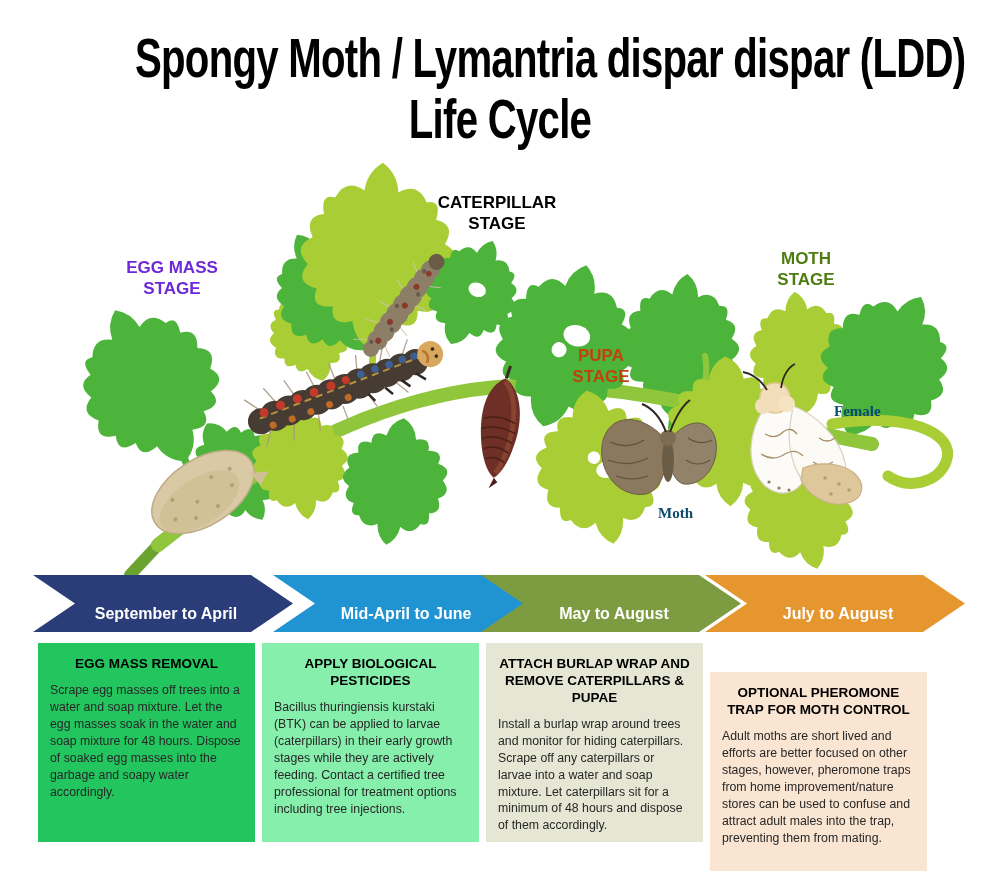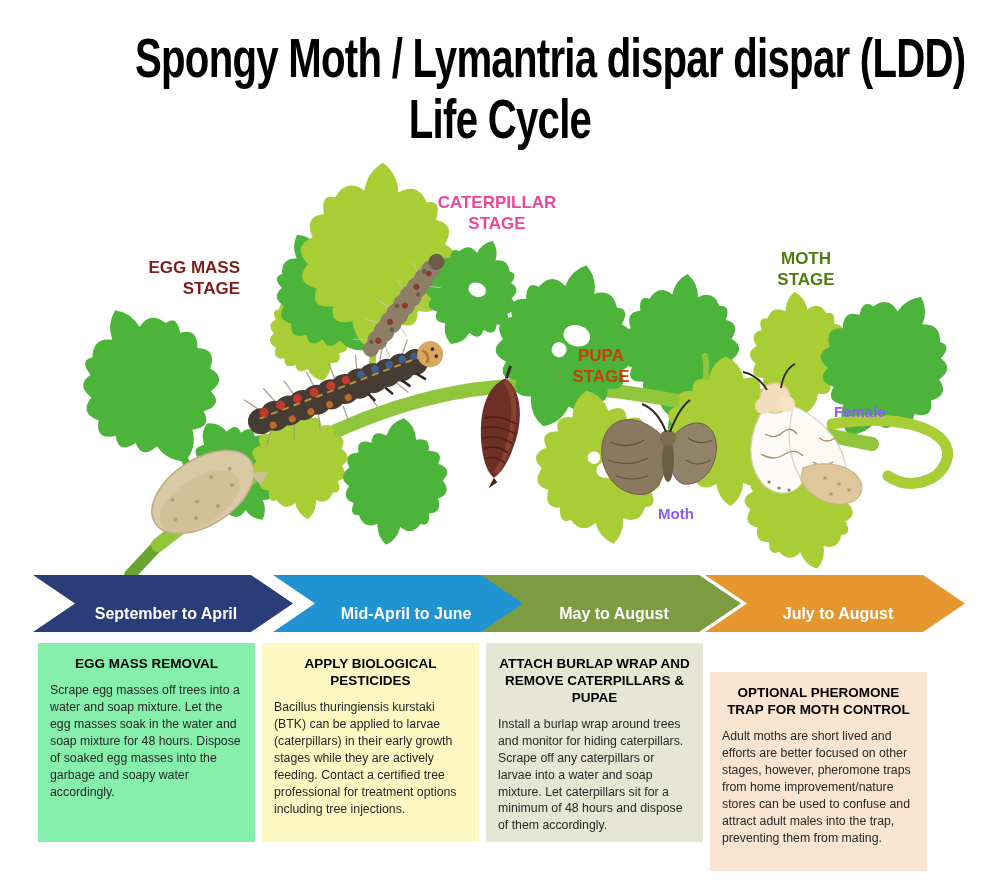--- a/index.html
+++ b/index.html
@@ -11,21 +11,21 @@
     position:absolute;top:28px;left:0;width:1000px;margin:0;text-align:center;
     font-size:55px;line-height:1.1;font-weight:bold;color:#000;
     transform:scaleX(.73);transform-origin:50% 0;letter-spacing:-1px;white-space:nowrap;
   }
   h1.title span{display:block;}
   .stage-label{
     position:absolute;text-align:center;font-weight:bold;font-size:17px;line-height:1.22;
     letter-spacing:0;
   }
   .stage-label span{display:block;}
-  .sex-label{position:absolute;font-weight:bold;font-size:15px;color:#8b5cf6;}
+  .sex-label{position:absolute;font-weight:bold;font-size:15px;color:#0c4a6e;font-family:Liberation Serif, serif;}
   .illustration{position:absolute;left:0;top:0;width:1000px;height:880px;}
   .arrow{
     position:absolute;top:575px;width:260px;height:57px;
     clip-path:polygon(0 0,218px 0,100% 50%,218px 100%,0 100%,42px 50%);
     display:flex;align-items:center;justify-content:center;
   }
   .arrow .arrow-text{color:#fff;font-weight:bold;font-size:16px;padding-left:6px;margin-top:20px;}
   .info-box{
     position:absolute;top:643px;width:217px;height:199px;box-sizing:border-box;
     padding:13px 12px 10px 12px;
@@ -297,25 +297,25 @@
         <circle cx="30" cy="36" r="1.8"></circle>
           <circle cx="44" cy="42" r="1.8"></circle>
           <circle cx="54" cy="48" r="1.8"></circle>
           <circle cx="36" cy="52" r="1.8"></circle>
       </g>
       <path d="M-28,-52 C-34,-62 -42,-68 -52,-70" stroke="#2e2620" stroke-width="1.8" fill="none"></path>
       <path d="M-14,-54 C-12,-66 -8,-74 0,-78" stroke="#2e2620" stroke-width="1.8" fill="none"></path>
     </g>
   </svg>
 
-  <div class="stage-label" style="left: 80px; top: 258px; width: 160px; color: #7f1d1d; text-align: right;">
+  <div class="stage-label" style="left: 92px; top: 258px; width: 160px; color: #6d28d9;">
     <span>EGG MASS</span>
     <span>STAGE</span>
   </div>
-  <div class="stage-label" style="left: 397px; top: 193px; width: 200px; color: #ec4899;">
+  <div class="stage-label" style="left: 397px; top: 193px; width: 200px; color: #000000;">
     <span>CATERPILLAR</span>
     <span>STAGE</span>
   </div>
   <div class="stage-label" style="left: 521px; top: 346px; width: 160px; color: #c2410c;">
     <span>PUPA</span>
     <span>STAGE</span>
   </div>
   <div class="stage-label" style="left: 726px; top: 249px; width: 160px; color: #4d7c0f;">
     <span>MOTH</span>
     <span>STAGE</span>
@@ -330,25 +330,25 @@
   <div class="arrow" style="left: 273px; background: rgb(32, 147, 211);">
     <span class="arrow-text">Mid-April to June</span>
   </div>
   <div class="arrow" style="left: 705px; background: rgb(230, 150, 46);">
     <span class="arrow-text">July to August</span>
   </div>
   <div class="arrow" style="left: 481px; background: rgb(125, 155, 64);">
     <span class="arrow-text">May to August</span>
   </div>
 
-  <div class="info-box" style="left: 38px; background: #86efac;">
+  <div class="info-box" style="left: 38px; background: #22c55e;">
     <h3>EGG MASS REMOVAL</h3>
     <p>Scrape egg masses off trees into a water and soap mixture. Let the egg masses soak in the water and soap mixture for 48 hours. Dispose of soaked egg masses into the garbage and soapy water accordingly.</p>
   </div>
-  <div class="info-box" style="left: 262px; background: #fef9c3;">
+  <div class="info-box" style="left: 262px; background: #86efac;">
     <h3>APPLY BIOLOGICAL PESTICIDES</h3>
     <p>Bacillus thuringiensis kurstaki (BTK) can be applied to larvae (caterpillars) in their early growth stages while they are actively feeding. Contact a certified tree professional for treatment options including tree injections.</p>
   </div>
   <div class="info-box" style="left: 486px; background: rgb(229, 230, 211);">
     <h3>ATTACH BURLAP WRAP AND REMOVE CATERPILLARS &amp; PUPAE</h3>
     <p>Install a burlap wrap around trees and monitor for hiding caterpillars. Scrape off any caterpillars or larvae into a water and soap mixture. Let caterpillars sit for a minimum of 48 hours and dispose of them accordingly.</p>
   </div>
   <div class="info-box" style="left: 710px; background: rgb(249, 229, 210); margin-top: 29px;">
     <h3>OPTIONAL PHEROMONE TRAP FOR MOTH CONTROL</h3>
     <p>Adult moths are short lived and efforts are better focused on other stages, however, pheromone traps from home improvement/nature stores can be used to confuse and attract adult males into the trap, preventing them from mating.</p>

